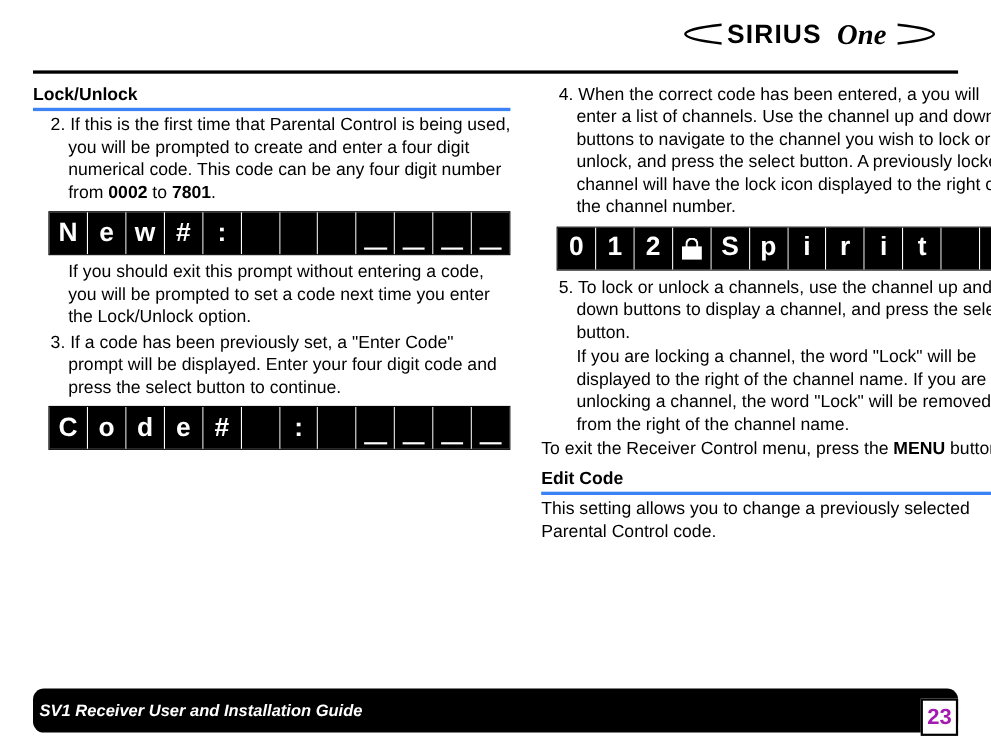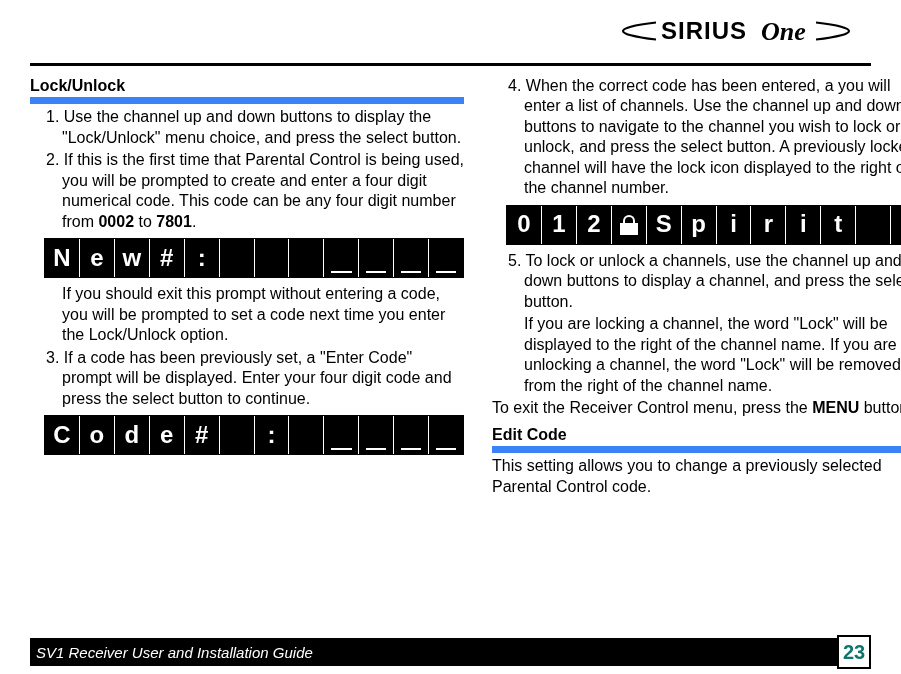--- a/index.html
+++ b/index.html
@@ -34,21 +34,21 @@
     display: flex;
     gap: 28px;
   }
   .col {
     flex: 1 1 0;
     font-size: 16px;
     line-height: 1.28;
   }
   .section-head {
     font-weight: bold;
-    border-bottom: 7px solid #3b82f6;
+    border-bottom: 3px solid #3b82f6;
     padding-bottom: 1px;
     margin-bottom: 3px;
   }
   .col p { margin: 0 0 2px 0; }
   .step {
     padding-left: 32px;
     text-indent: -16px;
     margin-bottom: 2px;
   }
   .substep {
@@ -112,30 +112,31 @@
     left: 0;
     bottom: 8px;
     width: 901px;
     padding: 0 30px;
   }
   .footer-bar {
     background: #000;
     color: #fff;
     display: flex;
     align-items: center;
-    height: 28px;
+    height: 40px;
     padding: 0 6px 0 6px;
-    font-weight: normal;
+    font-weight: bold;
     font-style: italic;
     font-size: 15px;
+    border-radius: 10px;
   }
   .footer-bar .title { flex: 1; }
   .page-num-box {
     background: #fff;
-    color: #0f766e;
+    color: #a21caf;
     border: 2px solid #000;
     width: 34px;
     height: 34px;
     display: flex;
     align-items: center;
     justify-content: center;
     font-style: normal;
     font-size: 20px;
     font-weight: bold;
     position: absolute;
@@ -160,21 +161,20 @@
     </span>
   </div>
 
   <hr class="top-rule">
 
   <div class="columns">
 
     <div class="col">
       <div class="section-head">Lock/Unlock</div>
 
-      <p class="step">1. Use the channel up and down buttons to display the "Lock/Unlock" menu choice, and press the select button.</p>
 
       <p class="step">
         <span>2. If this is the first time that Parental Control is being used, you will be prompted to create and enter a four digit numerical code. This code can be any four digit number from </span><b>0002</b><span> to </span><b>7801</b><span>.</span>
       </p>
 
       <div class="lcd">
           <div class="cell">N</div>
           <div class="cell">e</div>
           <div class="cell">w</div>
           <div class="cell">#</div>

